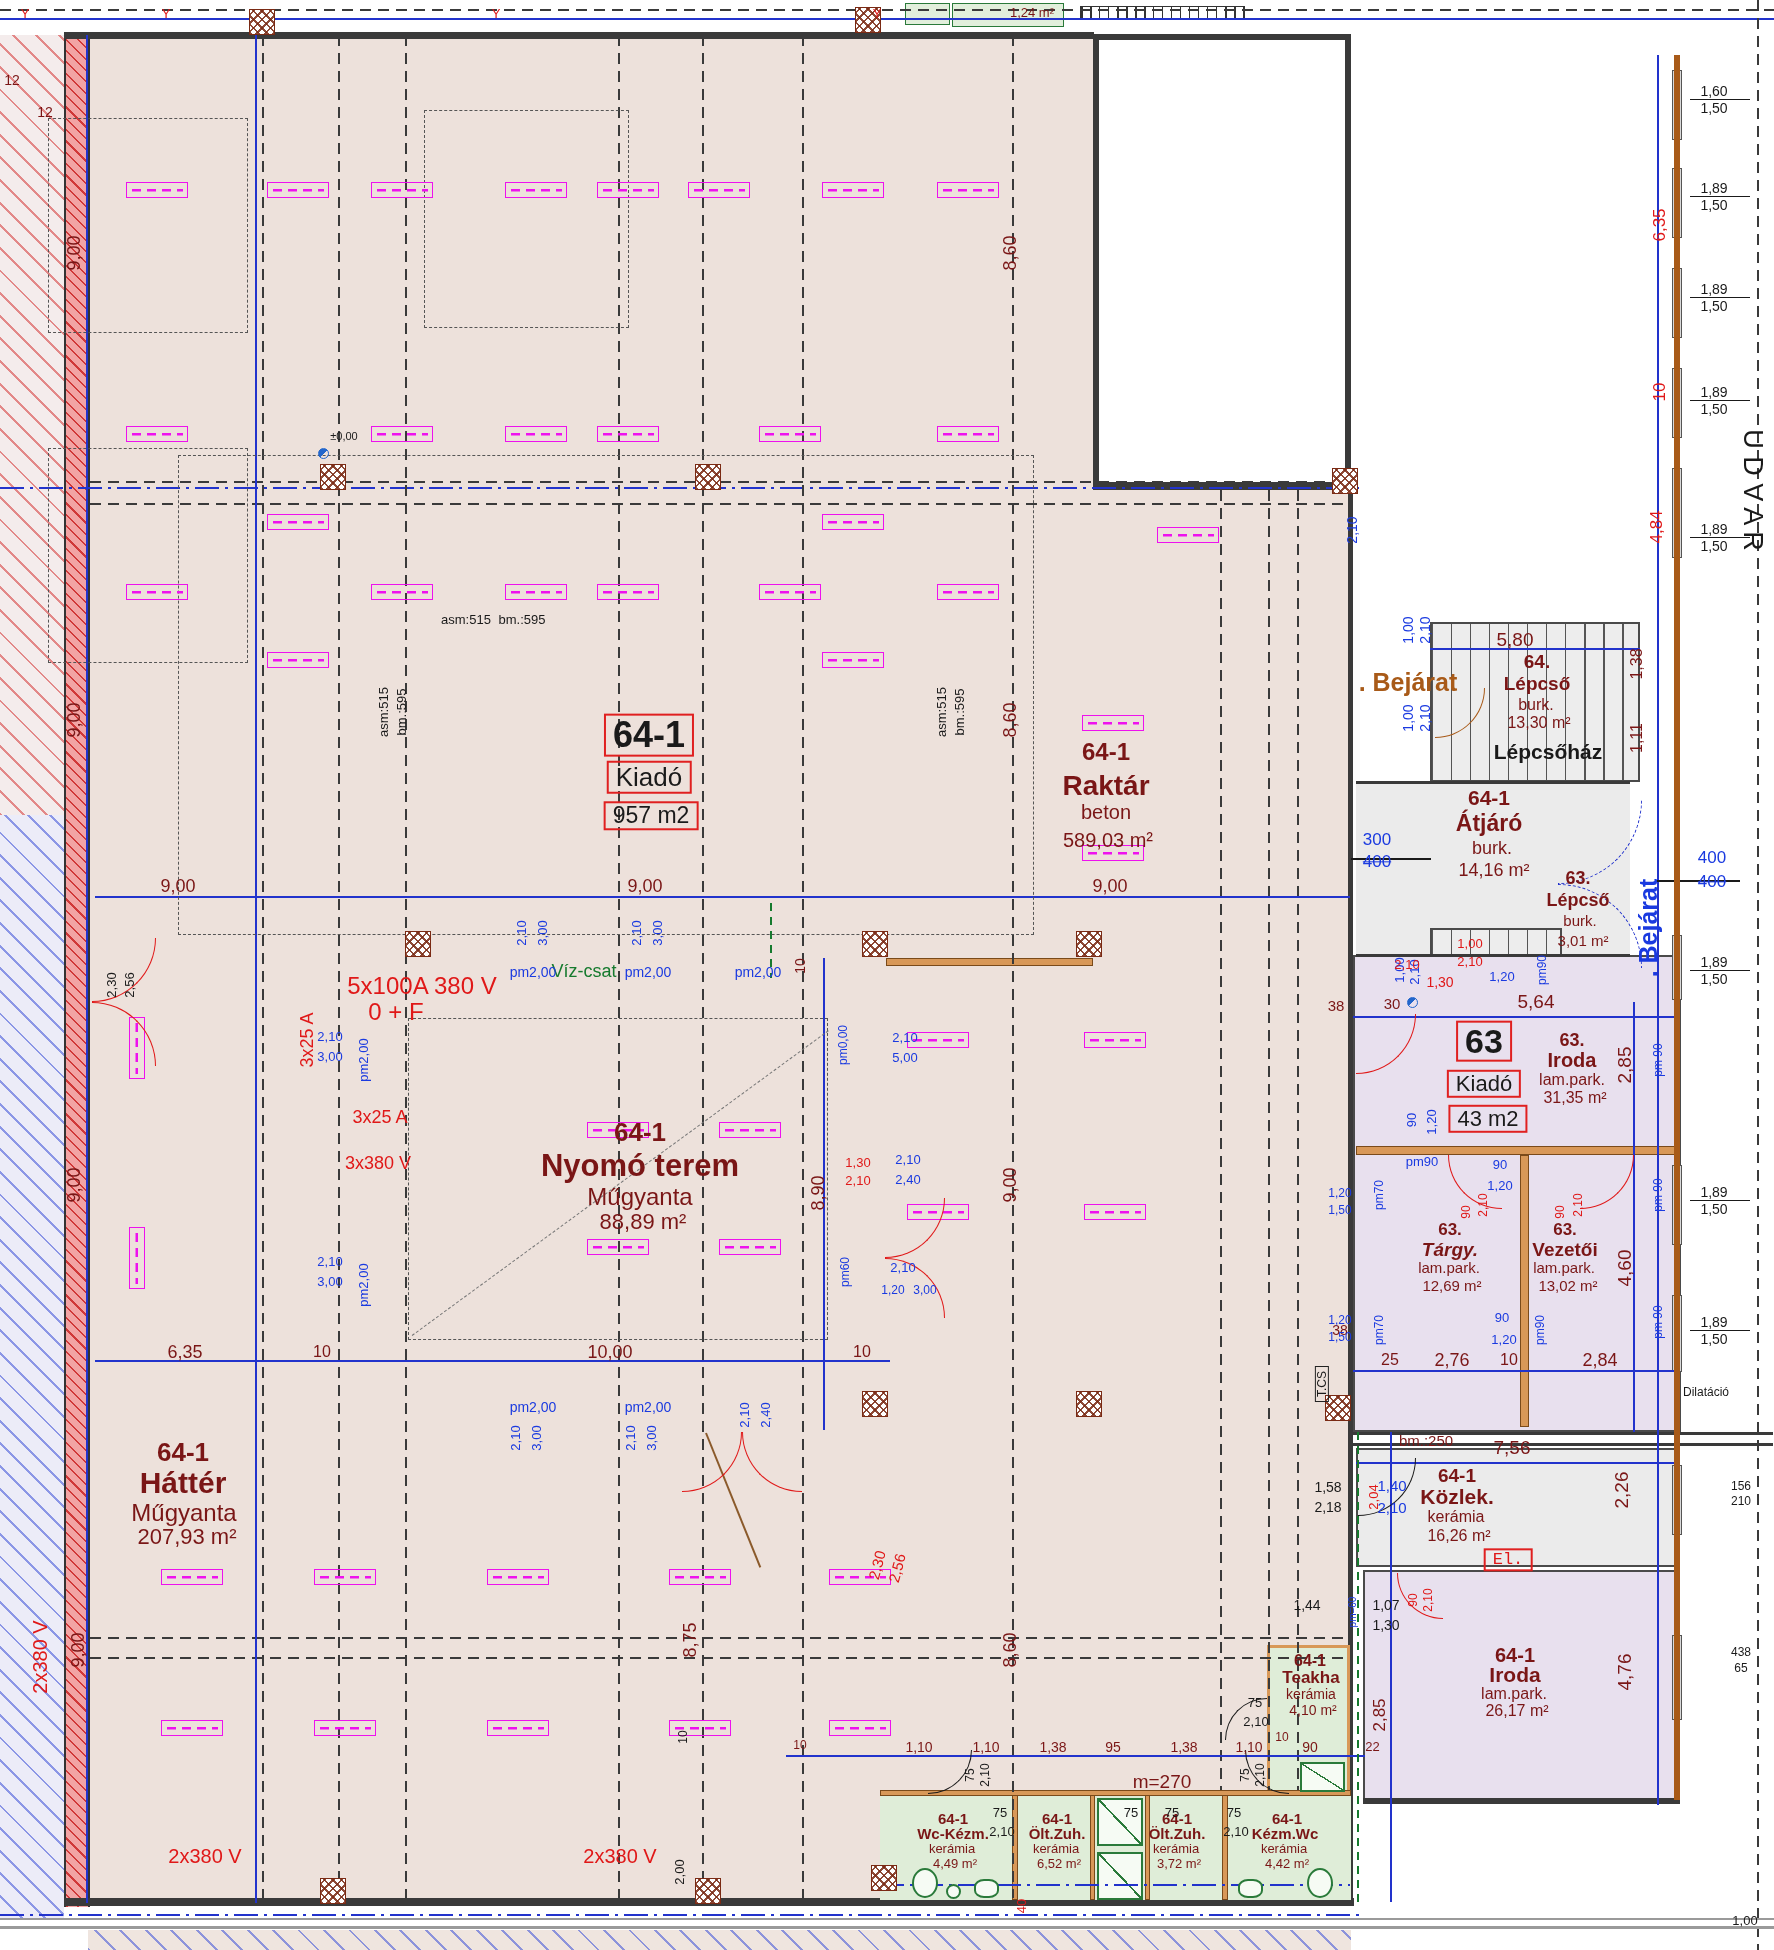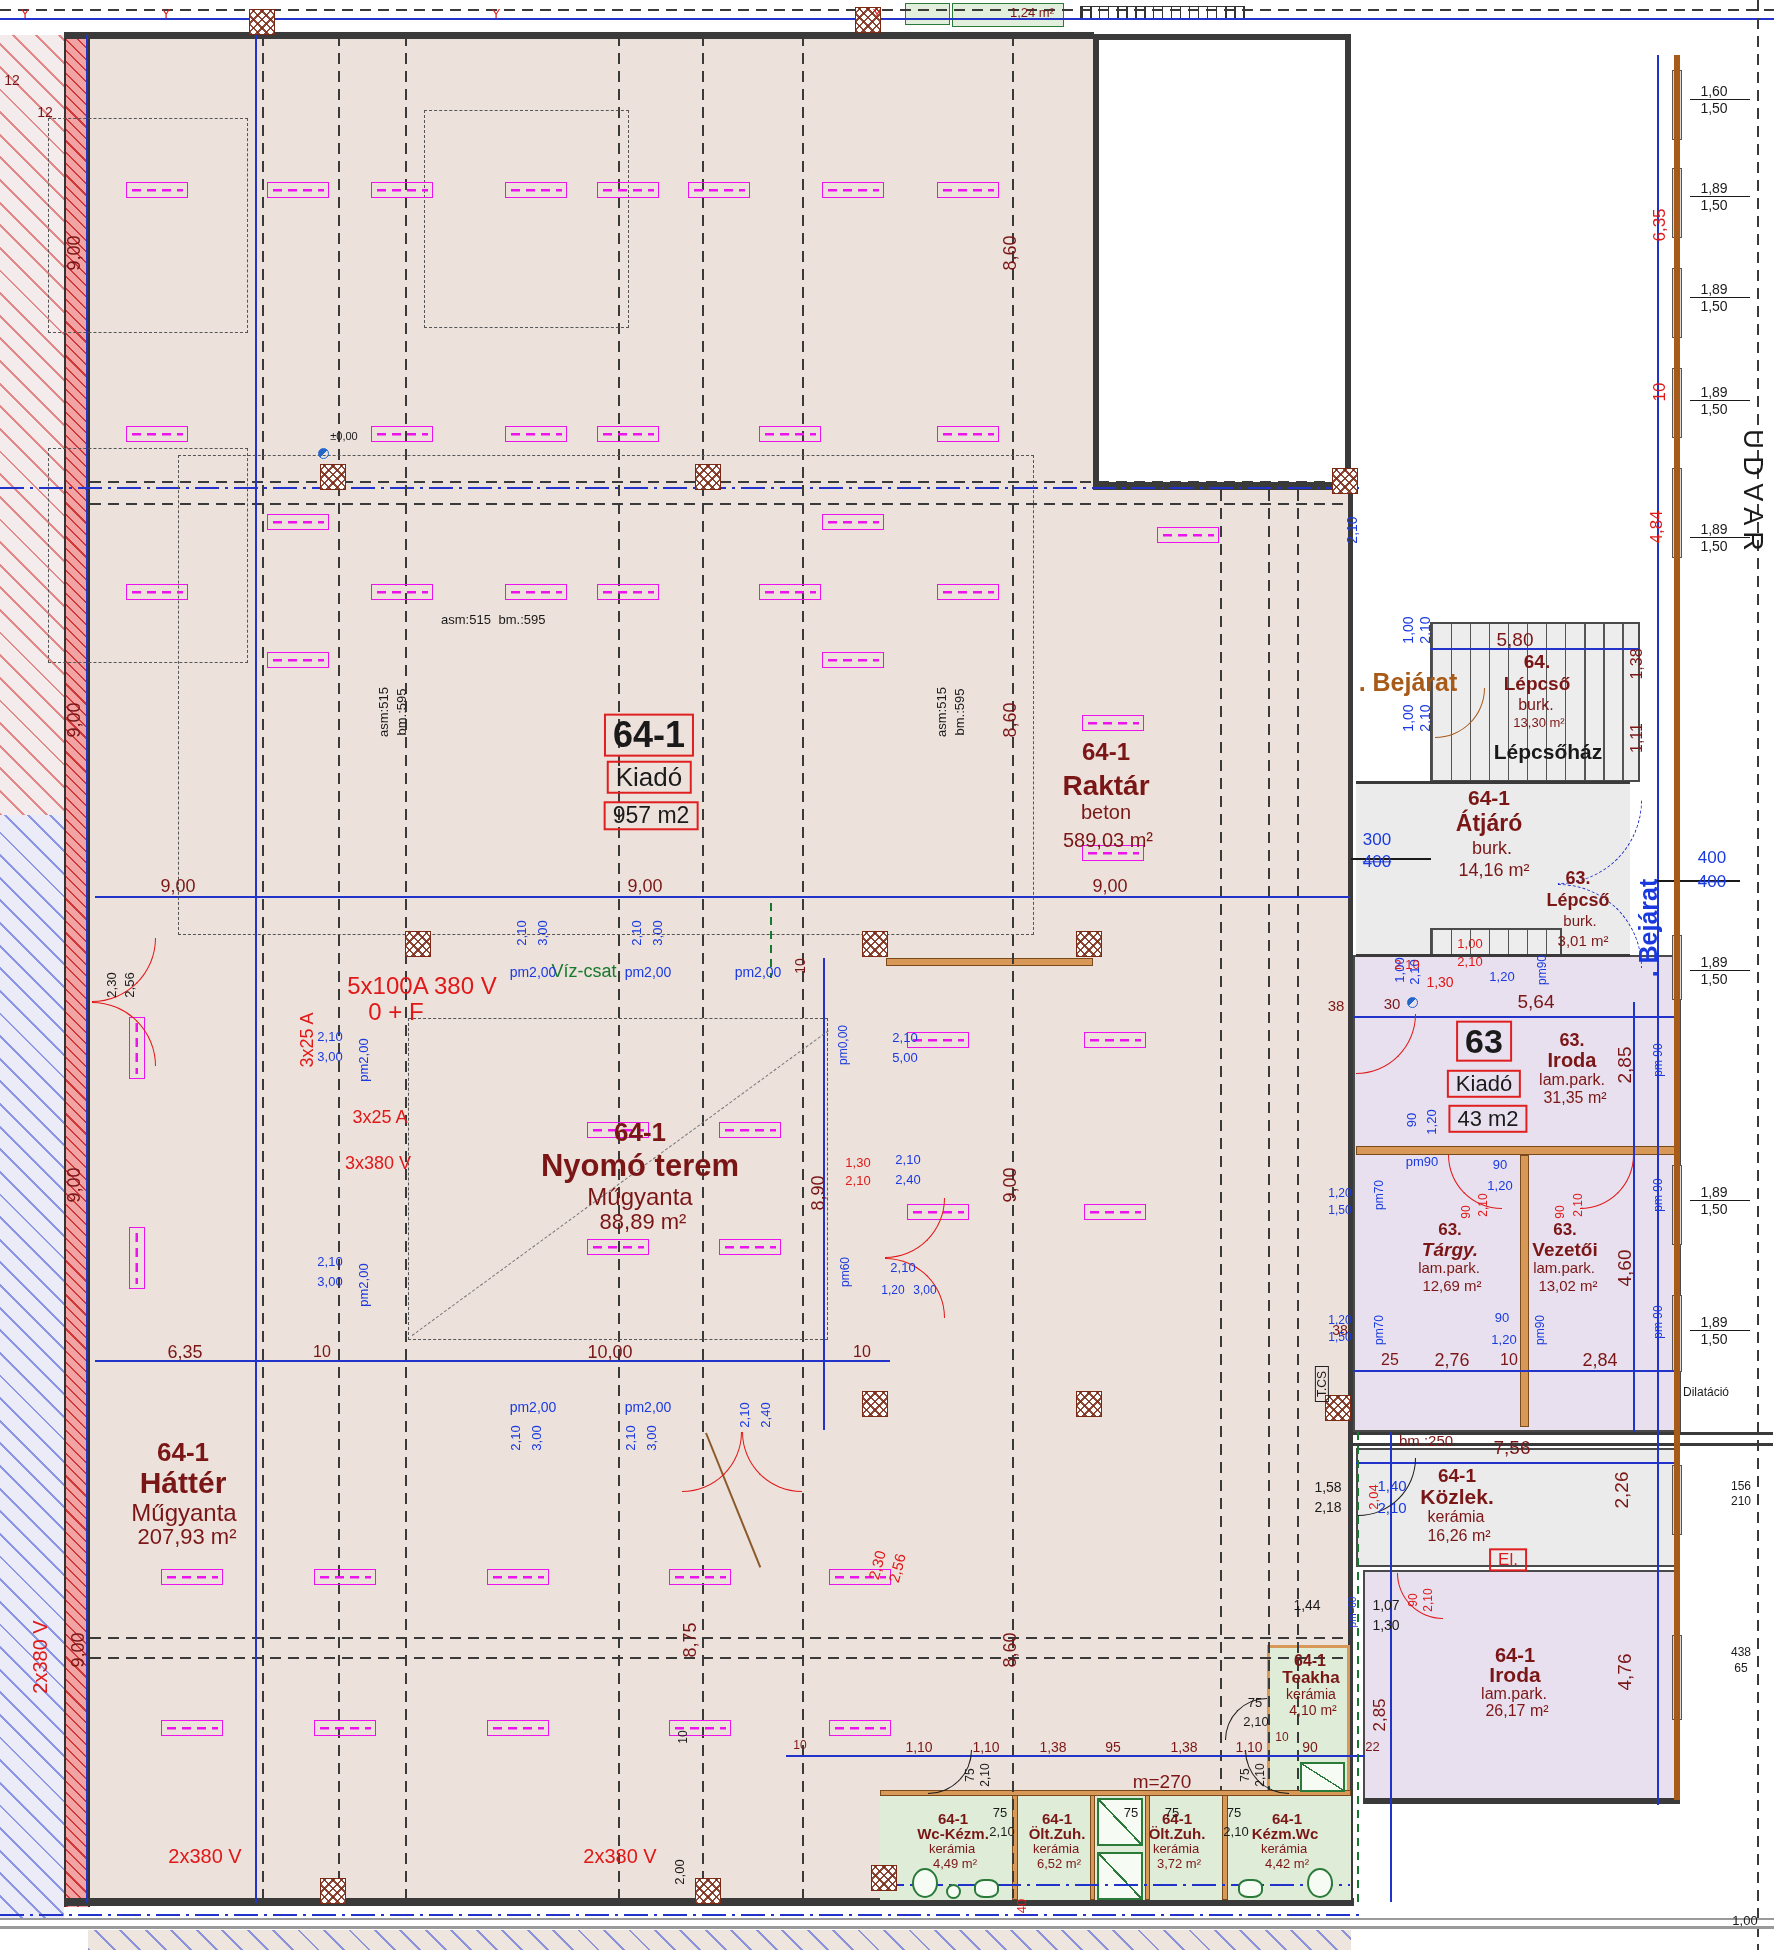--- a/index.html
+++ b/index.html
@@ -253,21 +253,21 @@
     <div class="lbl" style="left: 184px; top: 1513px; font-size: 24px; color: rgb(122, 22, 22);">Műgyanta</div>
     <div class="lbl" style="left: 187px; top: 1537px; font-size: 22px; color: rgb(122, 22, 22);">207,93 m²</div>
     <div class="lbl b" style="left: 1489px; top: 798px; font-size: 21px; color: rgb(122, 22, 22);">64-1</div>
     <div class="lbl b" style="left: 1489px; top: 824px; font-size: 23px; color: rgb(122, 22, 22); text-align: center;">Átjáró</div>
     <div class="lbl" style="left: 1492px; top: 848px; font-size: 18px; color: rgb(122, 22, 22);">burk.</div>
     <div class="lbl" style="left: 1494px; top: 870px; font-size: 18px; color: rgb(122, 22, 22);">14,16 m²</div>
     <div class="lbl" style="left: 1515px; top: 640px; font-size: 19px; color: rgb(122, 22, 22);">5,80</div>
     <div class="lbl b" style="left: 1537px; top: 662px; font-size: 19px; color: rgb(122, 22, 22);">64.</div>
     <div class="lbl b" style="left: 1537px; top: 684px; font-size: 19px; color: rgb(122, 22, 22);">Lépcső</div>
     <div class="lbl" style="left: 1536px; top: 705px; font-size: 16px; color: rgb(122, 22, 22);">burk.</div>
-    <div class="lbl" style="left: 1539px; top: 723px; font-size: 13px; color: rgb(122, 22, 22);">13,30 m²</div>
+    <div class="lbl" style="left: 1539px; top: 723px; font-size: 16px; color: rgb(122, 22, 22);">13,30 m²</div>
     <div class="lbl b" style="left: 1548px; top: 752px; font-size: 21px; color: rgb(26, 26, 26);">Lépcsőház</div>
     <div class="lbl b" style="left: 1578px; top: 878px; font-size: 18px; color: rgb(122, 22, 22);">63.</div>
     <div class="lbl b" style="left: 1578px; top: 900px; font-size: 18px; color: rgb(122, 22, 22);">Lépcső</div>
     <div class="lbl" style="left: 1580px; top: 921px; font-size: 15px; color: rgb(122, 22, 22);">burk.</div>
     <div class="lbl" style="left: 1583px; top: 941px; font-size: 15px; color: rgb(122, 22, 22);">3,01 m²</div>
     <div class="lbl b bx" style="left: 1484px; top: 1041px; font-size: 34px; color: rgb(26, 26, 26);">63</div>
     <div class="lbl bx" style="left: 1484px; top: 1084px; font-size: 22px; color: rgb(26, 26, 26);">Kiadó</div>
     <div class="lbl bx" style="left: 1488px; top: 1119px; font-size: 22px; color: rgb(26, 26, 26);">43 m2</div>
     <div class="lbl b" style="left: 1572px; top: 1040px; font-size: 18px; color: rgb(122, 22, 22);">63.</div>
     <div class="lbl b" style="left: 1572px; top: 1060px; font-size: 20px; color: rgb(122, 22, 22);">Iroda</div>
@@ -315,21 +315,21 @@
     <div class="lbl" style="left: 1752px; top: 490px; font-size: 27px; color: rgb(26, 26, 26); transform: translate(-50%, -50%) rotate(90deg);">U D V A R</div>
     <div class="lbl" style="left: 422px; top: 986px; font-size: 24px; color: rgb(224, 24, 24);">5x100A 380 V</div>
     <div class="lbl" style="left: 396px; top: 1012px; font-size: 24px; color: rgb(224, 24, 24);">0 + F</div>
     <div class="lbl" style="left: 584px; top: 971px; font-size: 18px; color: rgb(22, 122, 46);">Víz-csat</div>
     <div class="lbl" style="left: 307px; top: 1040px; font-size: 18px; color: rgb(224, 24, 24); transform: translate(-50%, -50%) rotate(-90deg);">3x25 A</div>
     <div class="lbl" style="left: 380px; top: 1117px; font-size: 18px; color: rgb(224, 24, 24);">3x25 A</div>
     <div class="lbl" style="left: 378px; top: 1163px; font-size: 18px; color: rgb(224, 24, 24);">3x380 V</div>
     <div class="lbl" style="left: 40px; top: 1657px; font-size: 20px; color: rgb(224, 24, 24); transform: translate(-50%, -50%) rotate(-90deg);">2x380 V</div>
     <div class="lbl" style="left: 205px; top: 1856px; font-size: 20px; color: rgb(224, 24, 24);">2x380 V</div>
     <div class="lbl" style="left: 620px; top: 1856px; font-size: 20px; color: rgb(224, 24, 24);">2x380 V</div>
-    <div class="lbl bx" style="left: 1508px; top: 1560px; font-size: 17px; color: rgb(224, 24, 24);">El.</div>
+    <div class="lbl bx" style="left: 1508px; top: 1560px; font-size: 17px; color: rgb(224, 24, 24); font-family: Liberation Mono, monospace;">El.</div>
     <div class="lbl bxk" style="left: 1322px; top: 1384px; font-size: 12px; color: rgb(26, 26, 26); transform: translate(-50%, -50%) rotate(-90deg);">T.CS</div>
     <div class="lbl" style="left: 1706px; top: 1392px; font-size: 12px; color: rgb(26, 26, 26);">Dilatáció</div>
     <div class="lbl" style="left: 1032px; top: 13px; font-size: 13px; color: rgb(122, 22, 22);">1,24 m²</div>
     <div class="lbl" style="left: 344px; top: 437px; font-size: 11px; color: rgb(26, 26, 26);">±0,00</div>
     <div class="lbl" style="left: 178px; top: 886px; font-size: 18px; color: rgb(122, 22, 22);">9,00</div>
     <div class="lbl" style="left: 645px; top: 886px; font-size: 18px; color: rgb(122, 22, 22);">9,00</div>
     <div class="lbl" style="left: 1110px; top: 886px; font-size: 18px; color: rgb(122, 22, 22);">9,00</div>
     <div class="lbl" style="left: 74px; top: 253px; font-size: 18px; color: rgb(122, 22, 22); transform: translate(-50%, -50%) rotate(-90deg);">9,00</div>
     <div class="lbl" style="left: 74px; top: 720px; font-size: 18px; color: rgb(122, 22, 22); transform: translate(-50%, -50%) rotate(-90deg);">9,00</div>
     <div class="lbl" style="left: 74px; top: 1185px; font-size: 18px; color: rgb(122, 22, 22); transform: translate(-50%, -50%) rotate(-90deg);">9,00</div>

